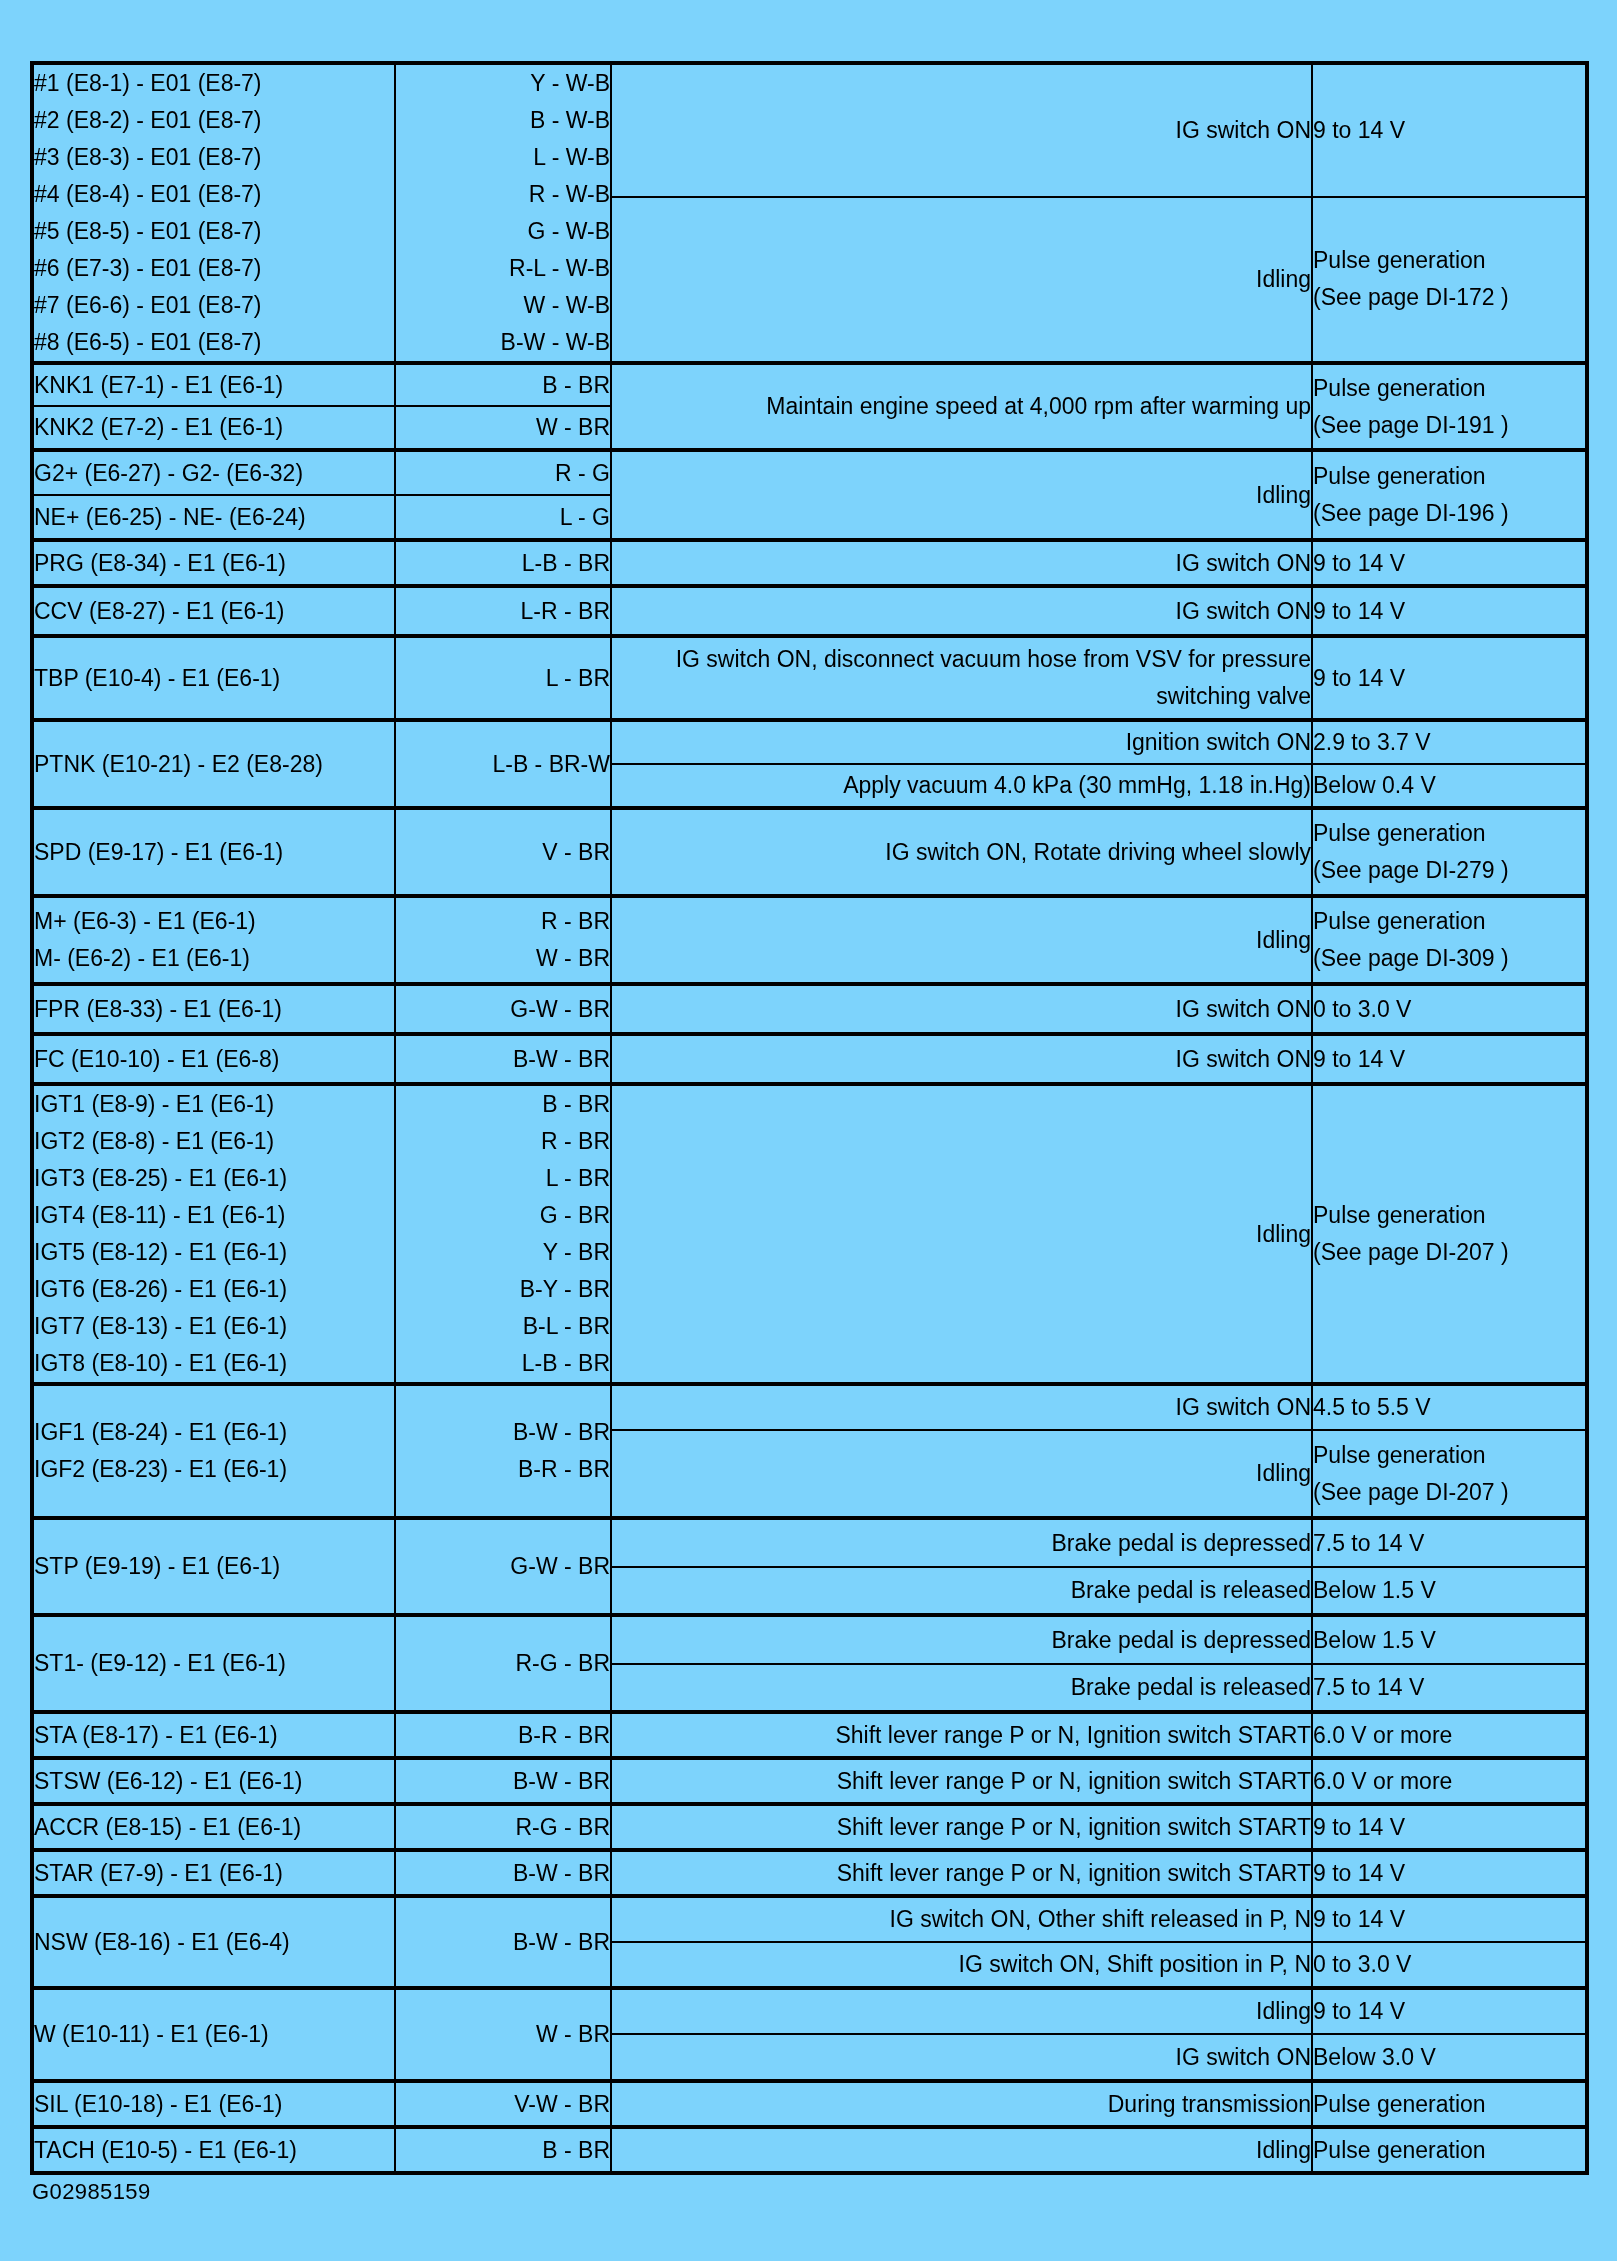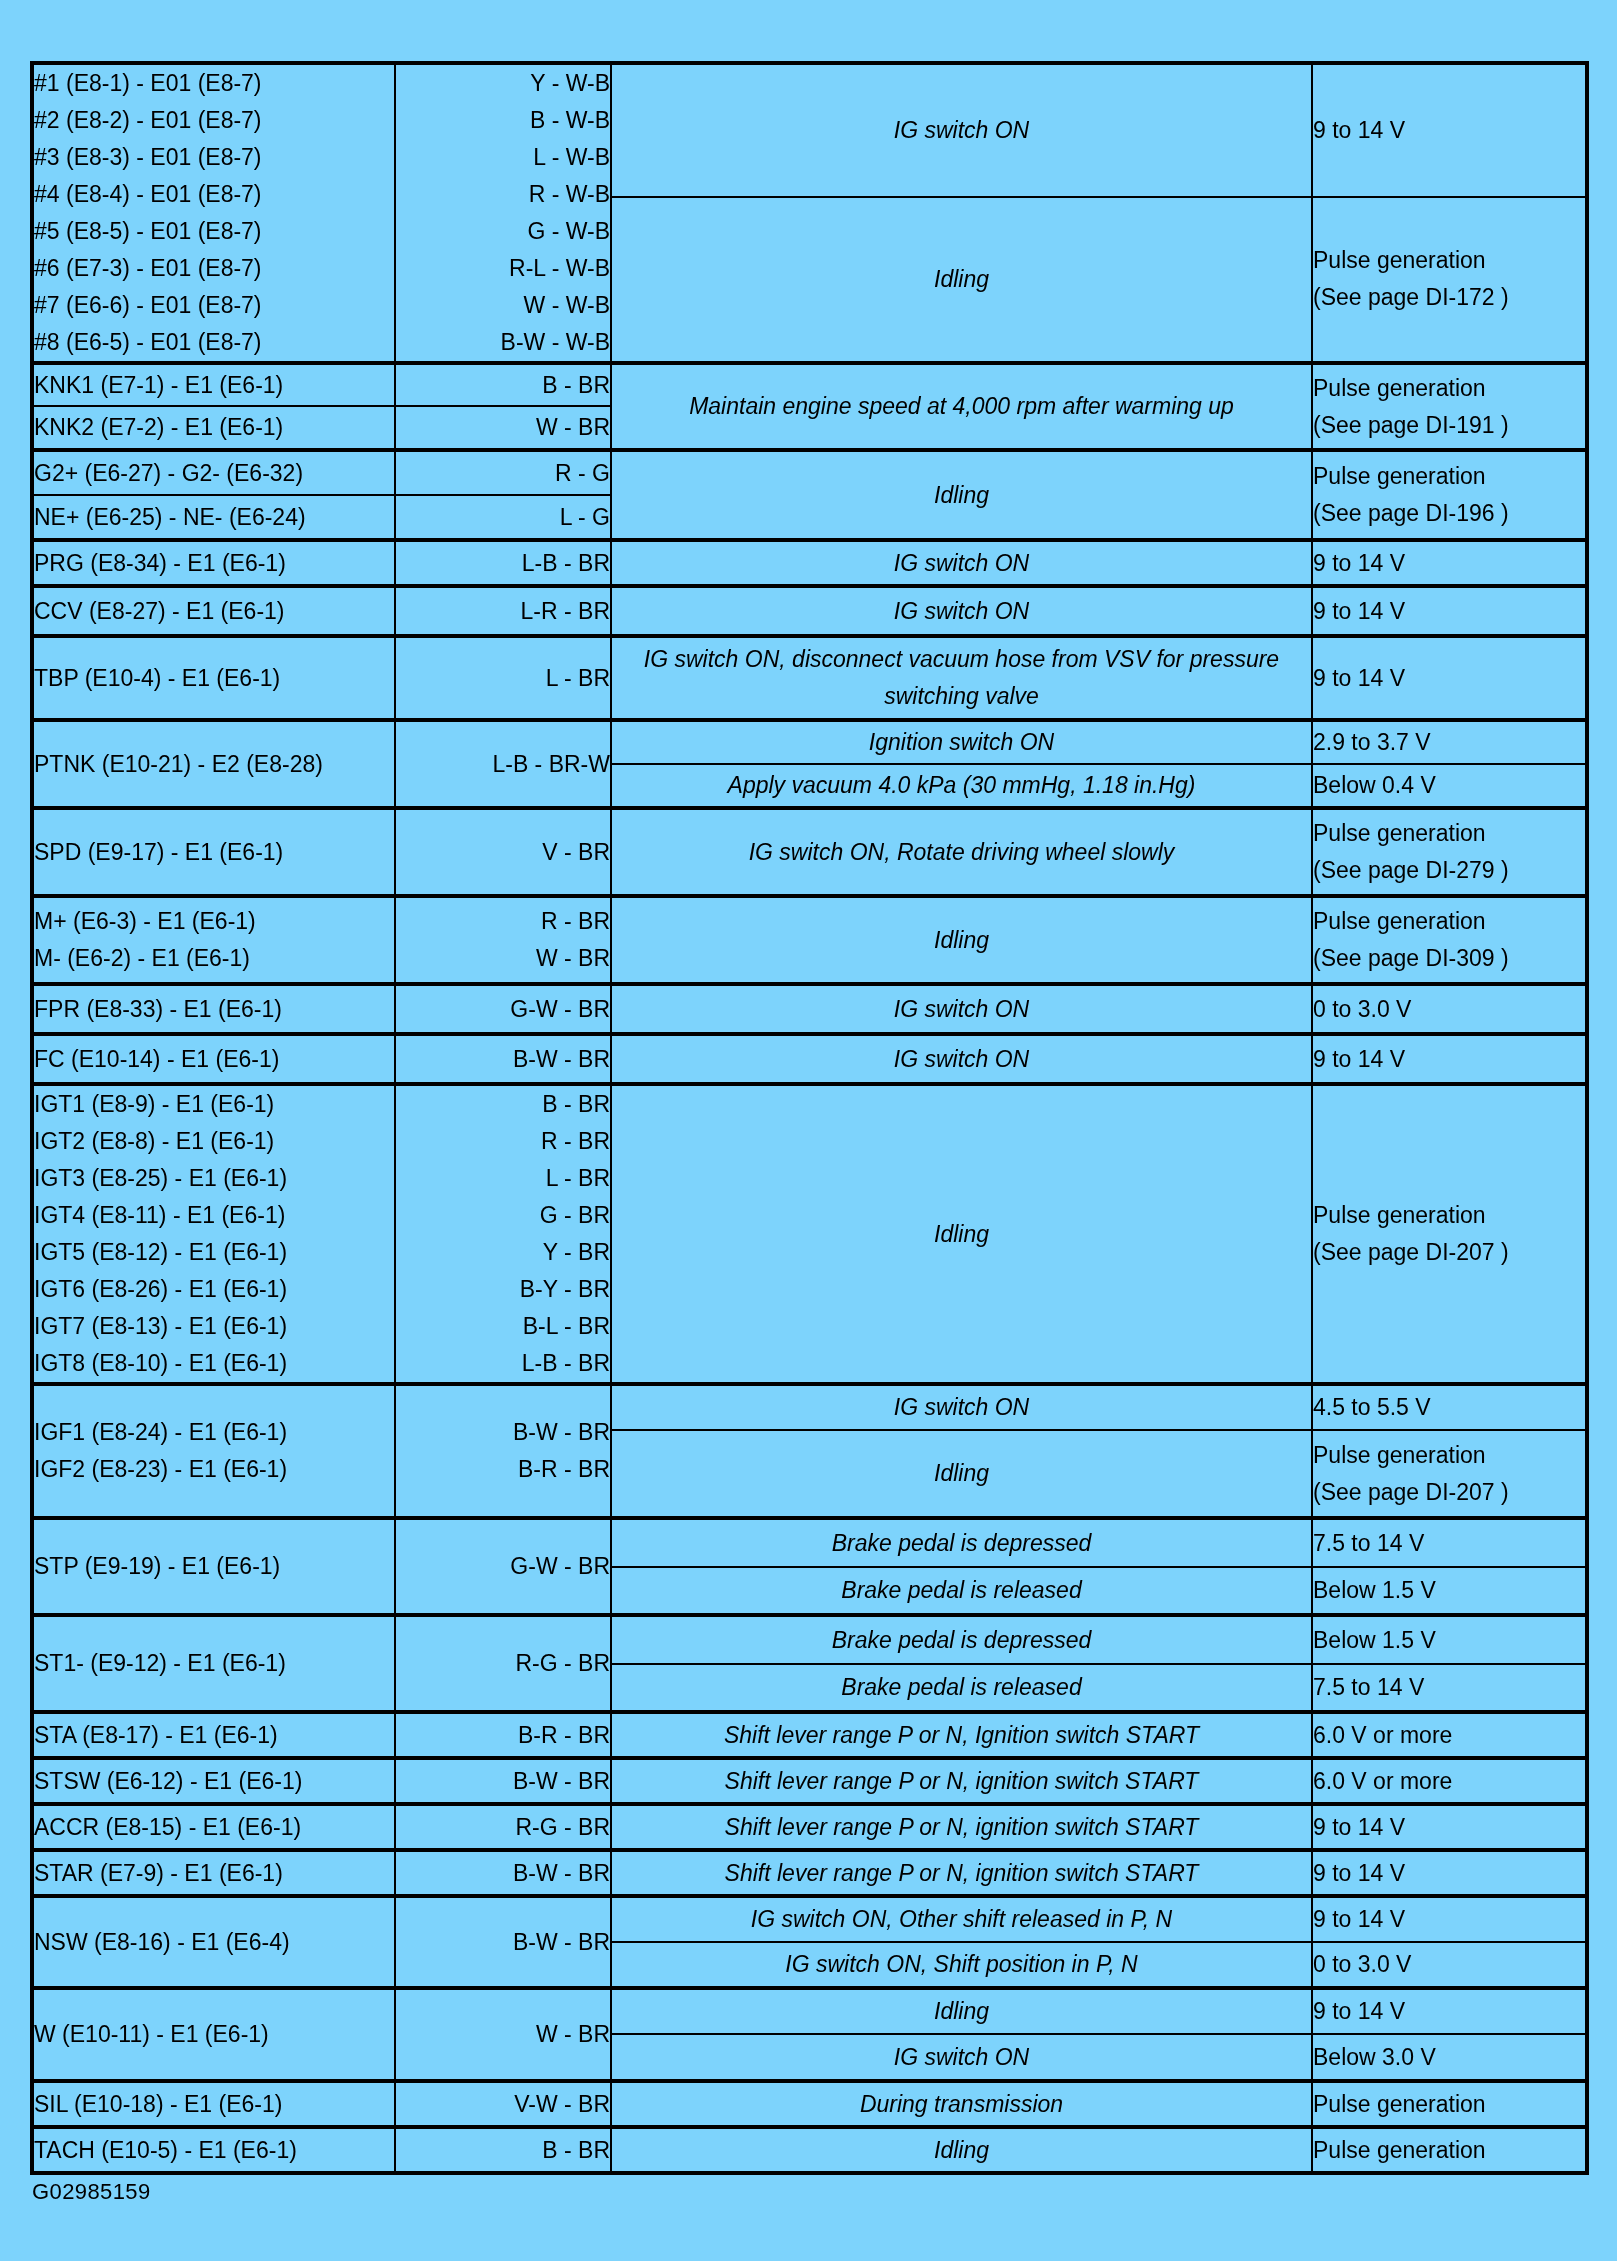--- a/index.html
+++ b/index.html
@@ -25,21 +25,21 @@
     vertical-align: middle;
     font-size: 23px;
     line-height: 37px;
     white-space: pre-line;
     padding: 0;
     overflow: hidden;
   }
   tr.gs td { border-top-width: 4.2px; }
   td.c1 { text-align: left; padding-left: 11px; line-height: 36px; }
   td.c2 { text-align: right; line-height: 36px; }
-  td.c3 { text-align: center; padding-left: 13.4px; font-style: italic; }
+  td.c3 { text-align: right; padding-left: 13.4px; }
   td.c4 { text-align: left; }
   .figure-id {
     position: absolute;
     left: 32px;
     top: 2179px;
     font-size: 22px;
     letter-spacing: 0.4px;
   }
 </style>
 </head>
@@ -157,21 +157,21 @@
       </tr>
 
       <tr class="gs" style="height:50px">
         <td class="c1">FPR (E8-33) - E1 (E6-1)</td>
         <td class="c2">G-W - BR</td>
         <td class="c3">IG switch ON</td>
         <td class="c4">0 to 3.0 V</td>
       </tr>
 
       <tr class="gs" style="height:50px">
-        <td class="c1">FC (E10-14) - E1 (E6-1)</td>
+        <td class="c1">FC (E10-10) - E1 (E6-8)</td>
         <td class="c2">B-W - BR</td>
         <td class="c3">IG switch ON</td>
         <td class="c4">9 to 14 V</td>
       </tr>
 
       <tr class="gs" style="height:290px">
         <td class="c1">IGT1 (E8-9) - E1 (E6-1)
 IGT2 (E8-8) - E1 (E6-1)
 IGT3 (E8-25) - E1 (E6-1)
 IGT4 (E8-11) - E1 (E6-1)

